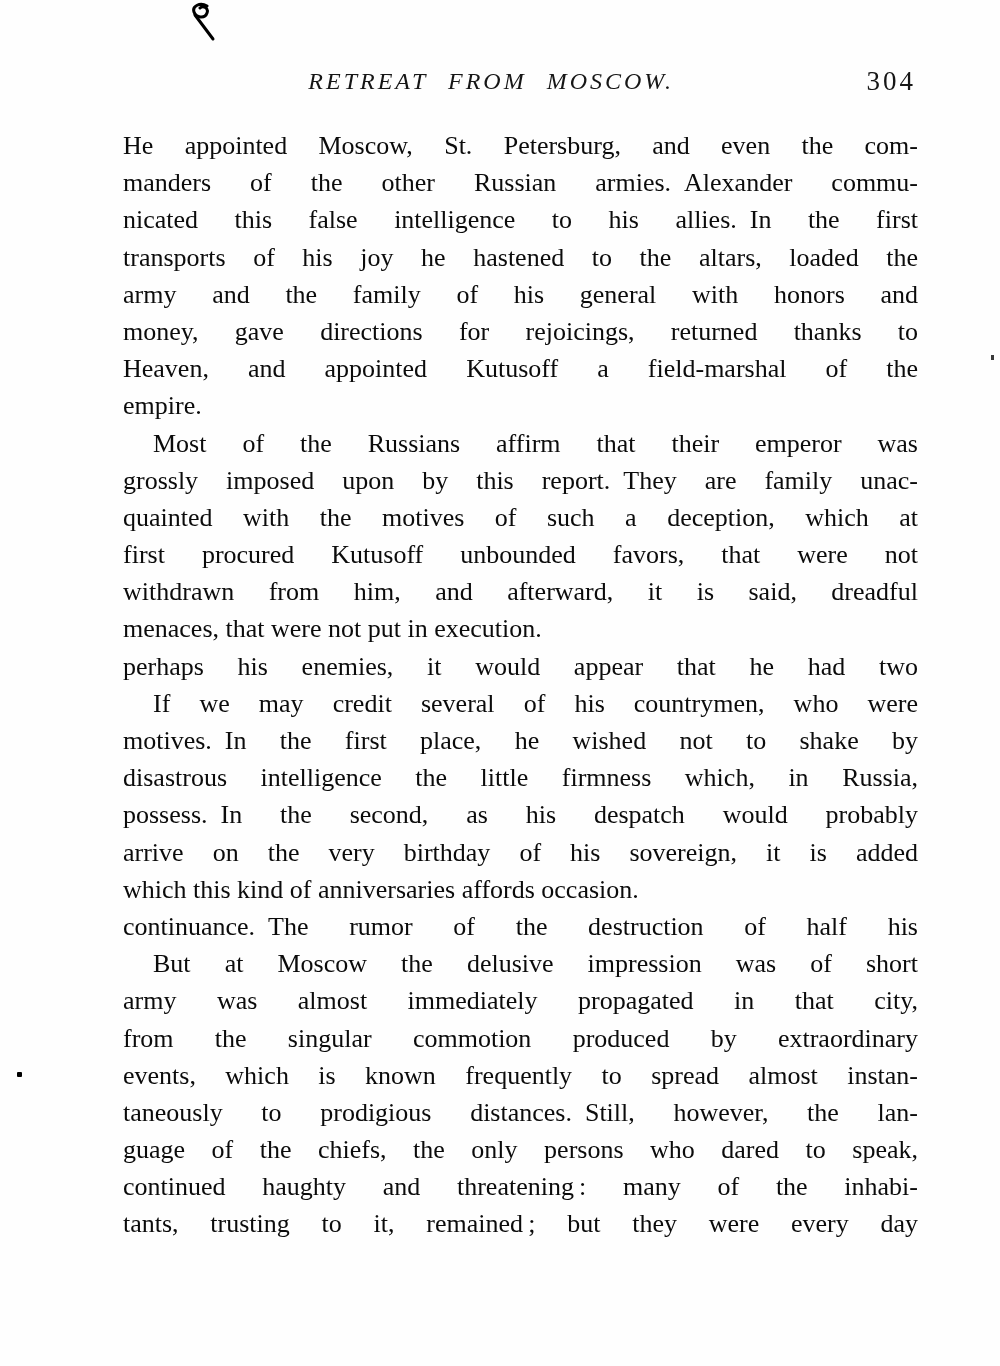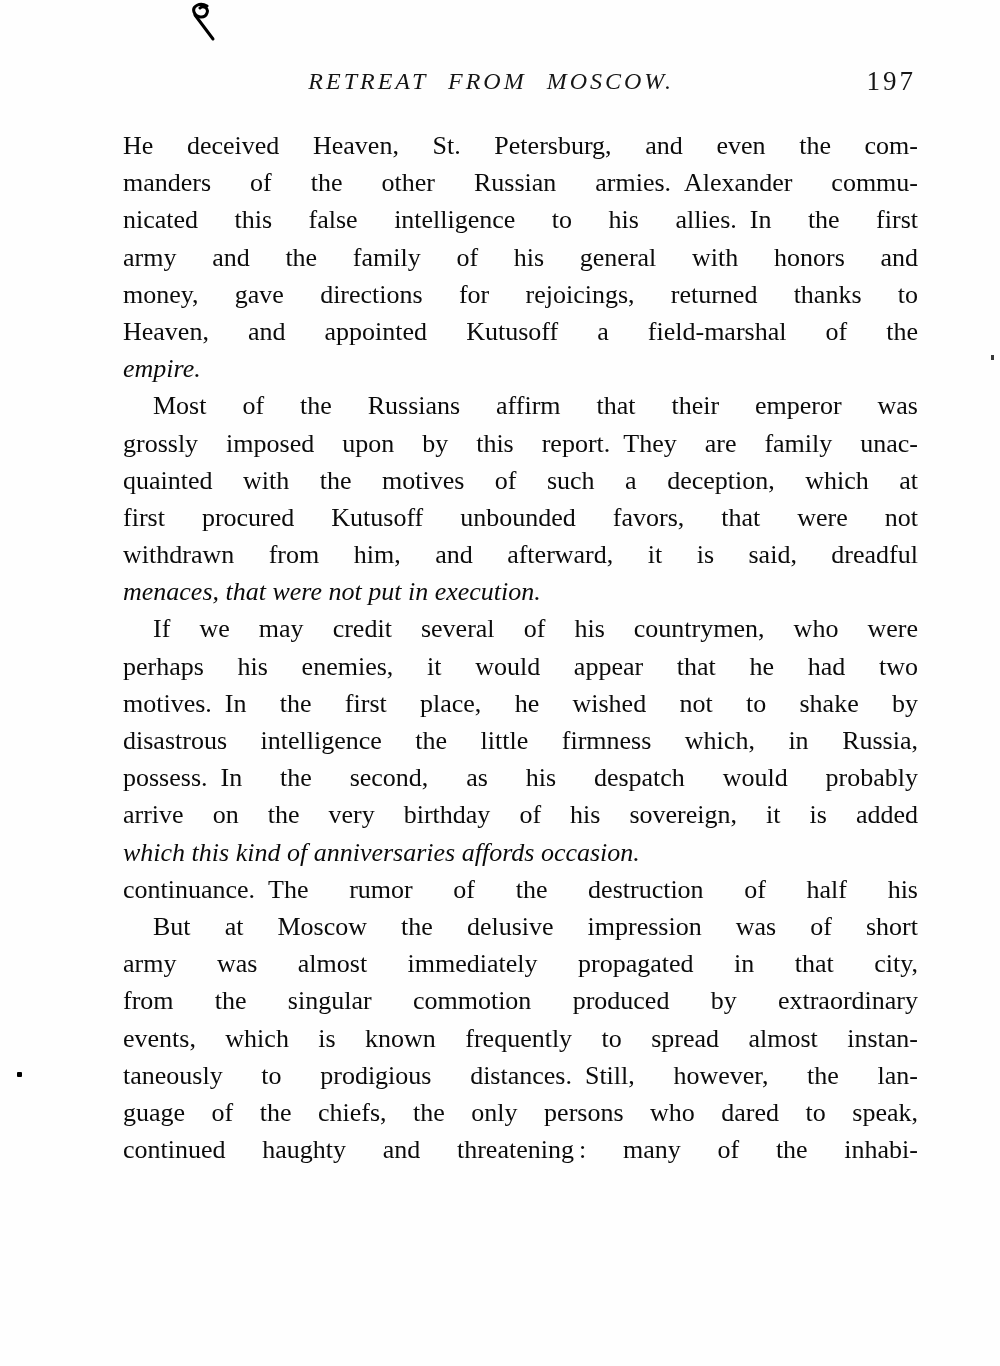--- a/index.html
+++ b/index.html
@@ -53,21 +53,21 @@
     text-align: justify;
   }
   .paragraph { margin: 0; padding: 0; }
   .line {
     height: 37.2px;
     overflow: hidden;
     text-align: justify;
     text-align-last: justify;
   }
   .line.indent { text-indent: 30px; }
-  .line.endline { text-align-last: left; font-style: italic; }
+  .line.endline { text-align-last: left; }
   .handwritten-mark {
     position: absolute;
     left: 182px;
     top: 2px;
   }
   .speck-left {
     position: absolute;
     left: 17px;
     top: 1072px;
     width: 5px;
@@ -89,58 +89,60 @@
 
 <div class="page">
 
   <svg class="handwritten-mark" width="40" height="46" viewBox="0 0 40 46" aria-hidden="true">
     <path d="M 25 4 C 18 0 10 4 12 10 C 14 16 23 17 25 11 C 27 6 21 3 18 6" fill="none" stroke="#000" stroke-width="3" stroke-linecap="round"></path>
     <path d="M 13 13 L 31 37" fill="none" stroke="#000" stroke-width="3" stroke-linecap="round"></path>
   </svg>
 
   <div class="header-row">
     <span class="running-title">RETREAT FROM MOSCOW.</span>
-    <span class="page-number">197</span>
+    <span class="page-number">304</span>
   </div>
 
   <div class="body-text">
       <div class="paragraph">
-        <div class="line">He deceived Heaven, St. Petersburg, and even the com-</div>
+        <div class="line">He appointed Moscow, St. Petersburg, and even the com-</div>
         <div class="line">manders of the other Russian armies. Alexander commu-</div>
         <div class="line">nicated this false intelligence to his allies. In the first</div>
+        <div class="line">transports of his joy he hastened to the altars, loaded the</div>
         <div class="line">army and the family of his general with honors and</div>
         <div class="line">money, gave directions for rejoicings, returned thanks to</div>
         <div class="line">Heaven, and appointed Kutusoff a field-marshal of the</div>
         <div class="line endline">empire.</div>
       </div>
       <div class="paragraph">
         <div class="line indent">Most of the Russians affirm that their emperor was</div>
         <div class="line">grossly imposed upon by this report. They are family unac-</div>
         <div class="line">quainted with the motives of such a deception, which at</div>
         <div class="line">first procured Kutusoff unbounded favors, that were not</div>
         <div class="line">withdrawn from him, and afterward, it is said, dreadful</div>
         <div class="line endline">menaces, that were not put in execution.</div>
       </div>
       <div class="paragraph">
+        <div class="line">perhaps his enemies, it would appear that he had two</div>
         <div class="line indent">If we may credit several of his countrymen, who were</div>
-        <div class="line">perhaps his enemies, it would appear that he had two</div>
         <div class="line">motives. In the first place, he wished not to shake by</div>
         <div class="line">disastrous intelligence the little firmness which, in Russia,</div>
         <div class="line">possess. In the second, as his despatch would probably</div>
         <div class="line">arrive on the very birthday of his sovereign, it is added</div>
         <div class="line endline">which this kind of anniversaries affords occasion.</div>
       </div>
       <div class="paragraph">
         <div class="line">continuance. The rumor of the destruction of half his</div>
         <div class="line indent">But at Moscow the delusive impression was of short</div>
         <div class="line">army was almost immediately propagated in that city,</div>
         <div class="line">from the singular commotion produced by extraordinary</div>
         <div class="line">events, which is known frequently to spread almost instan-</div>
         <div class="line">taneously to prodigious distances. Still, however, the lan-</div>
         <div class="line">guage of the chiefs, the only persons who dared to speak,</div>
         <div class="line">continued haughty and threatening : many of the inhabi-</div>
+        <div class="line">tants, trusting to it, remained ; but they were every day</div>
       </div>
     </div>
 
   <div class="speck-left"></div>
   <div class="speck-right"></div>
 
 </div>
 
 </body></html>

